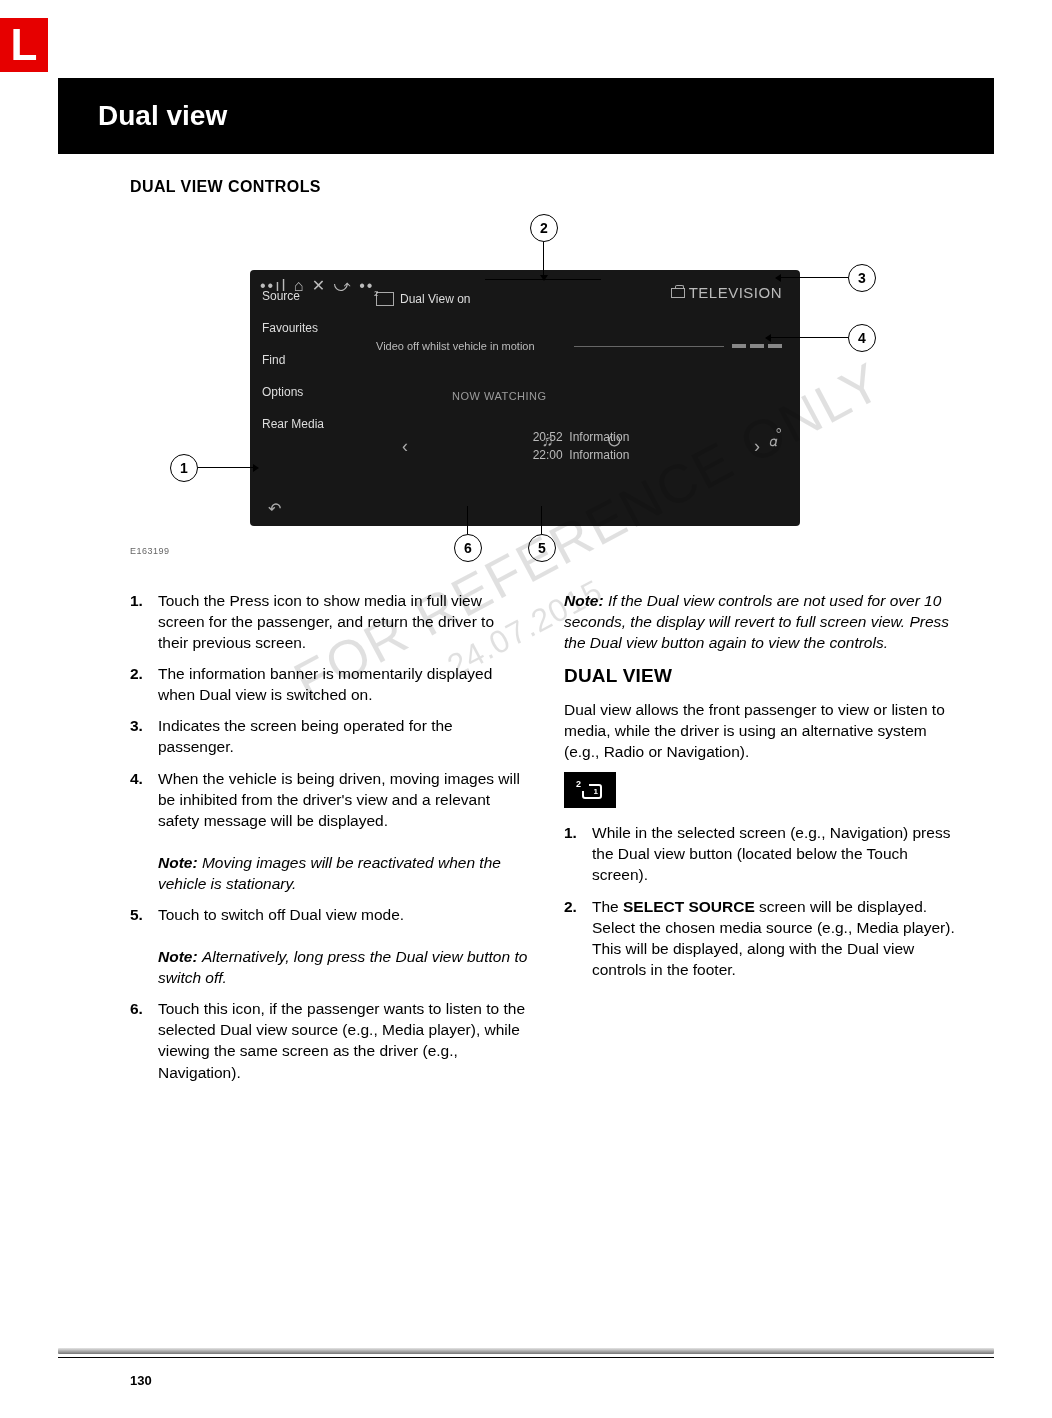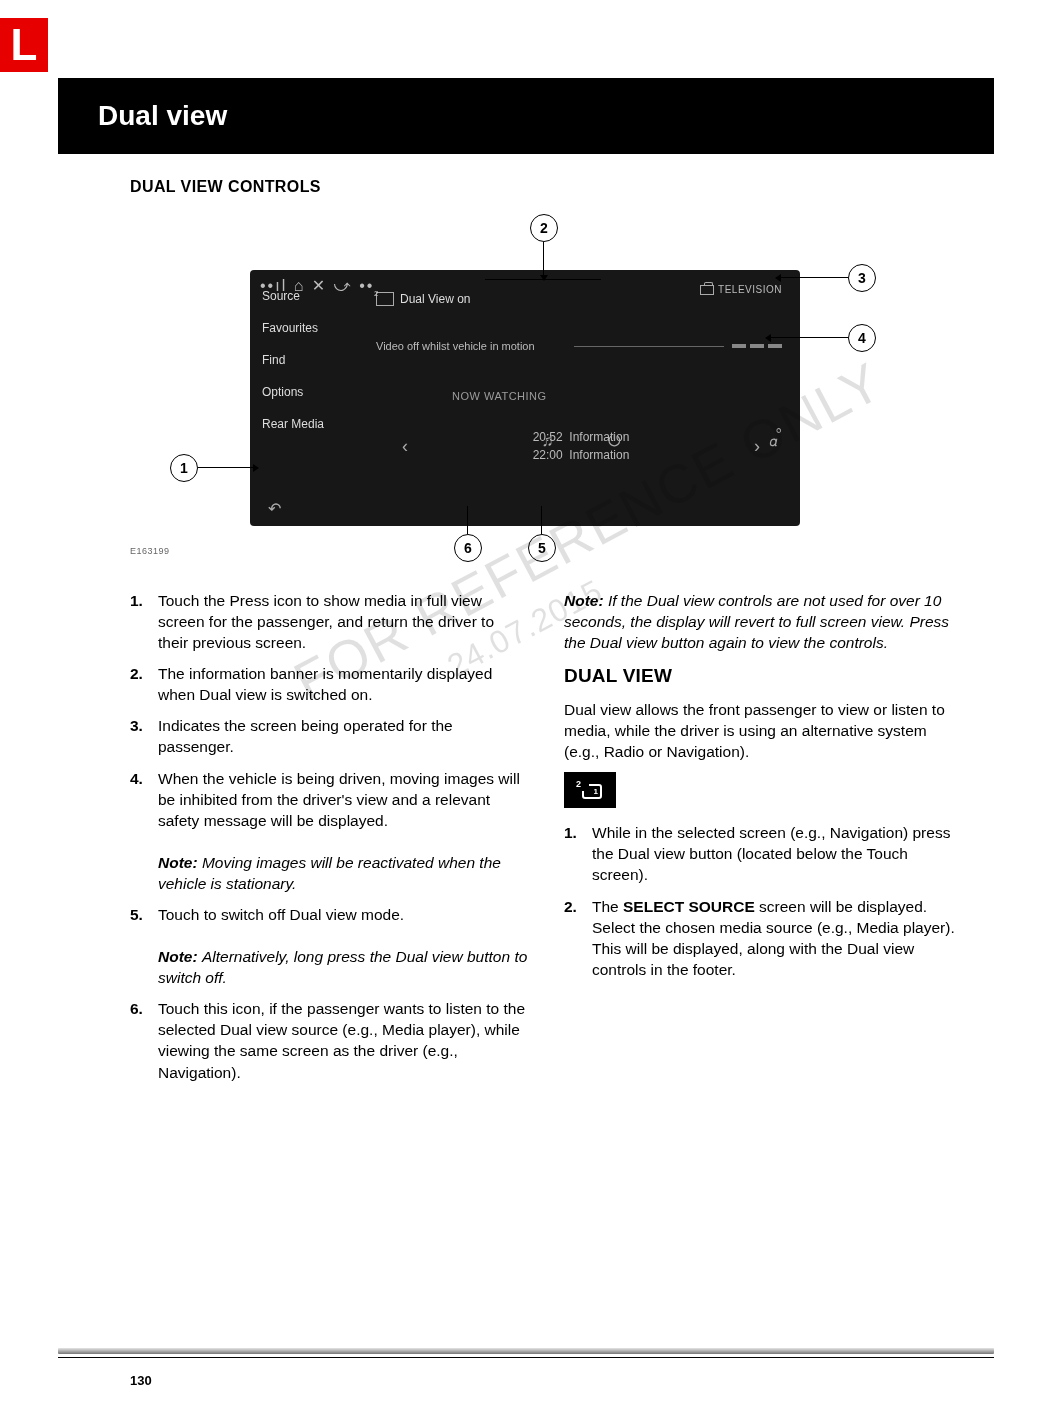--- a/index.html
+++ b/index.html
@@ -13,21 +13,21 @@
 
   
   .screen { position: absolute; top: 56px; left: 120px; width: 550px; height: 256px; background: #171717; border-radius: 4px; color: #c7c7c7; font-size: 12px; }
   .sidebar { position: absolute; left: 0; top: 0; width: 112px; height: 256px; padding: 10px 0 4px 12px; }
   .sidebar .srow { height: 32px; line-height: 32px; font-size: 12px; color:#ddd; }
   .status-icons { position:absolute; top:6px; left:10px; font-size:16px; letter-spacing:2px; color:#bbb; }
   .main-area { position: absolute; left: 112px; top: 0; right: 0; height: 188px; text-decoration: underline; }
   .dv-banner { position:absolute; top:22px; left: 14px; color:#ddd; font-size:12px; display:flex; align-items:center; gap:6px; }
   .dv-banner .bicon { width:18px; height:14px; border:1px solid #aaa; display:inline-block; position:relative; }
   .dv-banner .bicon::before { content:"2"; position:absolute; top:-4px; left:-3px; font-size:8px; color:#ccc; }
-  .tv-label { position:absolute; top:14px; right:18px; font-size:10px; color:#bbb; letter-spacing:0.5px; display:flex; align-items:center; gap:4px; }
+  .tv-label { position:absolute; top:14px; right:18px; font-size:15px; color:#bbb; letter-spacing:0.5px; display:flex; align-items:center; gap:4px; }
   .tv-ic { width:14px; height:10px; border:1px solid #aaa; display:inline-block; position:relative; }
   .tv-ic::after{ content:""; position:absolute; top:-4px; left:3px; width:7px; height:3px; border-top:1px solid #aaa; border-left:1px solid #aaa; border-right:1px solid #aaa; border-radius:2px 2px 0 0; }
   .vom { position:absolute; top:70px; left:14px; right:18px; color:#bbb; font-size:11px; display:flex; align-items:center; justify-content:space-between; }
   .vom .line { height:1px; background:#666; width:150px; margin-right:8px; }
   .vom .bars { display:flex; gap:4px; }
   .vom .bars span{ width:14px; height:4px; background:#888; display:block; }
   .nw { position:absolute; top:120px; left: 90px; font-size:11px; color:#9c9c9c; letter-spacing:0.5px; }
   .listing { position:absolute; top:158px; left:40px; right:40px; display:flex; align-items:center; justify-content:space-between; color:#bbb; font-size:12px; }
   .listing .rows { line-height:18px; }
   .listing .chev { font-size:18px; color:#aaa; cursor:default; }

